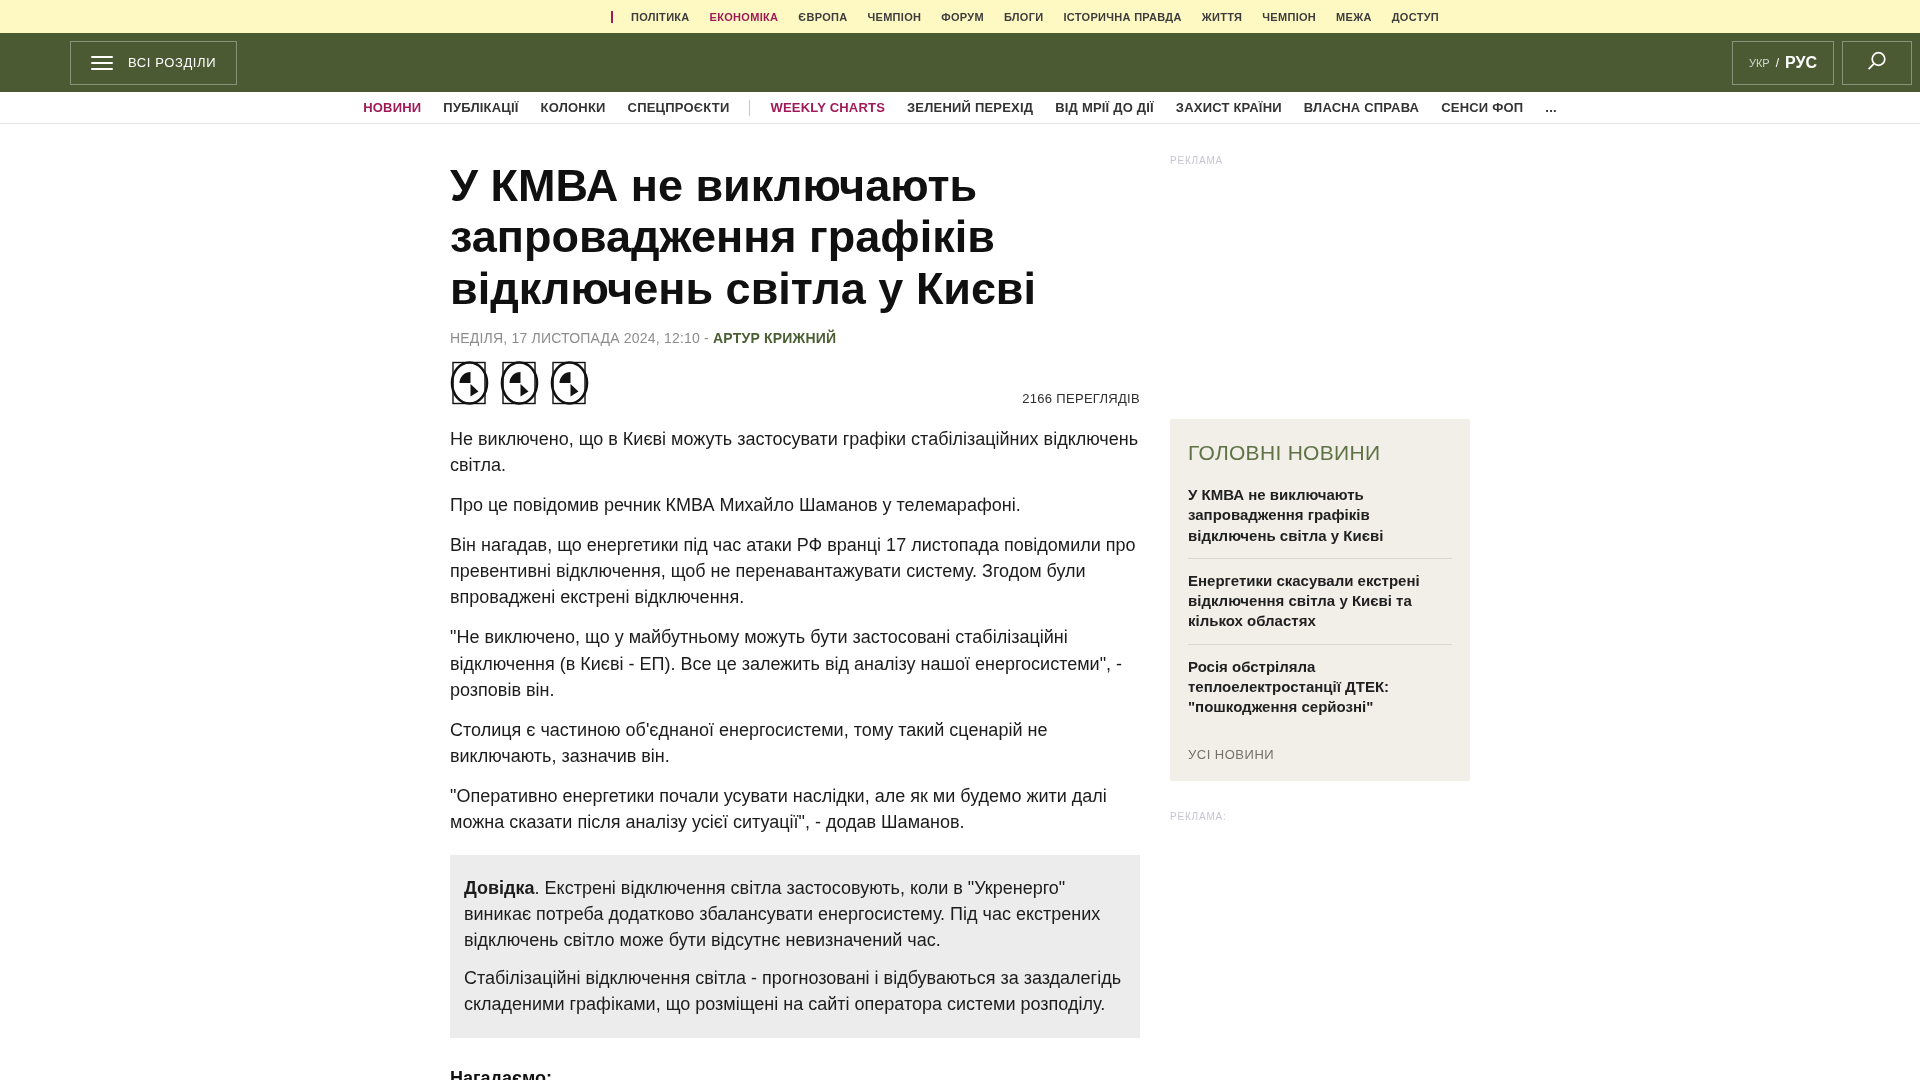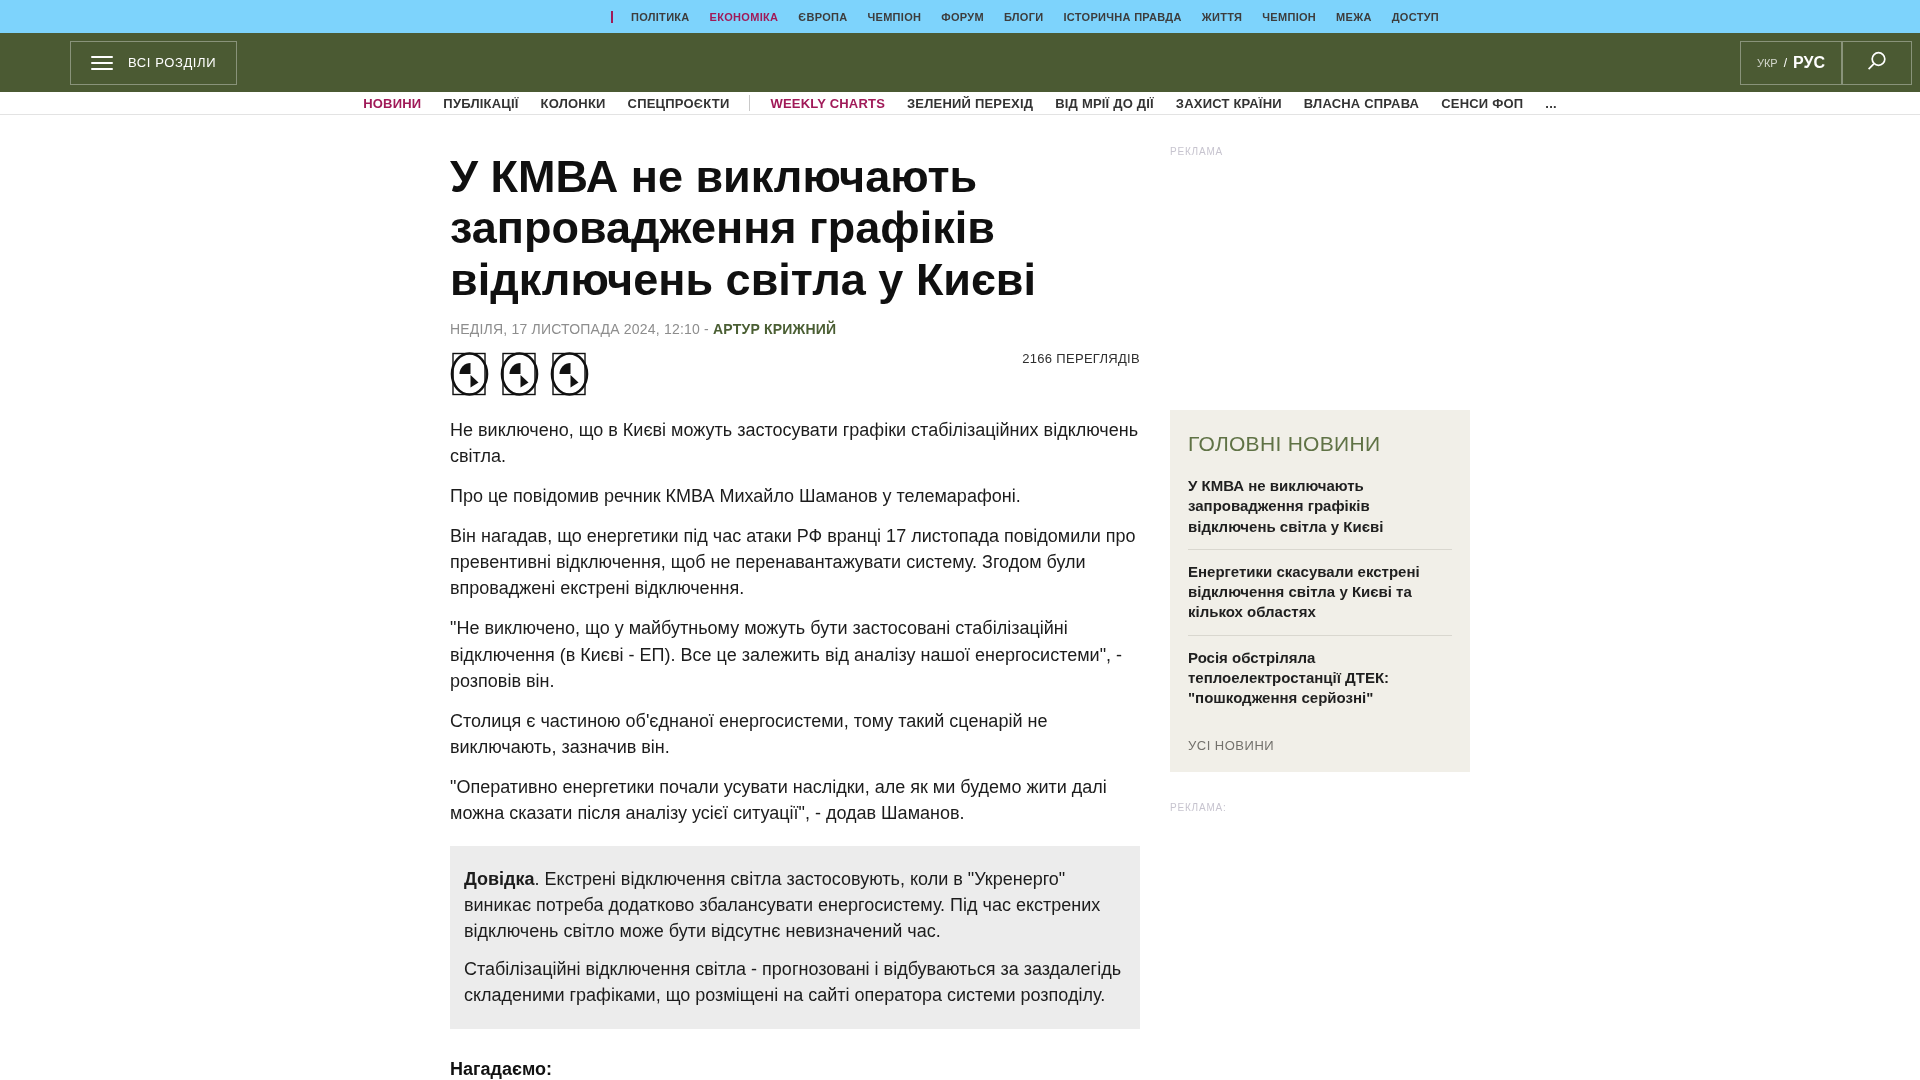--- a/index.html
+++ b/index.html
@@ -6,57 +6,57 @@
   html,body { width:1920px; height:1080px; }
   body {
     background:#ffffff;
     font-family:"Liberation Sans","DejaVu Sans",sans-serif;
     overflow:hidden;
     position:relative;
   }
   a { text-decoration:none; color:inherit; cursor:pointer; }
 
   
-  .topbar { height:33px; display:flex; align-items:center; justify-content:center; padding-left:140px; background:#7dd3fc; }
+  .topbar { height:33px; display:flex; align-items:center; justify-content:center; padding-left:140px; background:#fef9c3; }
   .topbar-inner { display:flex; align-items:center; }
   .topbar-sep { width:2px; height:12px; background:#a01a58; margin-right:8px; }
   .topbar a { font-size:11px; font-weight:700; letter-spacing:.3px; color:#3d3d3d; padding:0 10px; white-space:nowrap; }
   .topbar a.active { color:#a01a58; }
 
   
   .greenbar { height:59px; background:#4b5a33; display:flex; align-items:center; justify-content:space-between; padding:0 8px 0 70px; }
   .btn-outline { height:44px; border:1px solid rgba(255,255,255,.35); background:transparent; color:#fff; display:flex; align-items:center; cursor:pointer; }
   .all-sections { gap:15px; padding:0 20px; font-size:13px; letter-spacing:.6px; font-weight:400; }
   .hamburger { width:22px; display:flex; flex-direction:column; gap:4px; }
   .hamburger span { display:block; height:2px; background:#fff; border-radius:1px; }
-  .gb-right { display:flex; }
+  .gb-right { display:flex; gap:8px; }
   .lang-box { padding:0 16px; gap:6px; font-size:12px; }
   .lang-ukr { color:rgba(255,255,255,.75); font-size:11px; }
   .lang-sep { color:#fff; }
   .lang-rus { font-weight:700; font-size:16px; color:#fff; }
   .search-box { width:70px; justify-content:center; }
 
   
-  .subnav { height:23px; border-bottom:1px solid #e3e3e3; display:flex; align-items:center; justify-content:center; background:#fff; }
+  .subnav { height:32px; border-bottom:1px solid #e3e3e3; display:flex; align-items:center; justify-content:center; background:#fff; }
   .subnav a { font-size:13px; font-weight:700; color:#333; padding:0 11px; letter-spacing:.2px; white-space:nowrap; }
   .subnav a.hl { color:#a01a58; }
   .subnav-divider { width:1px; height:16px; background:#c9c9c9; margin:0 9px; }
   .subnav-more { letter-spacing:2px; }
 
   
   .container { width:1020px; margin:0 auto; display:flex; gap:30px; align-items:flex-start; }
   .article { width:690px; }
   .sidebar { width:300px; }
 
   
   h1.title { margin-top:36px; font-size:45px; line-height:1.14; font-weight:700; color:#101010; }
   h1.title span { display:block; }
   .meta { margin-top:16px; font-size:14px; color:#8d8d8d; letter-spacing:.2px; }
   .meta .author { color:#4a5e33; font-weight:700; }
-  .share-row { margin-top:14px; display:flex; align-items:flex-start; }
+  .share-row { margin-top:14px; display:flex; align-items:flex-end; }
   .share-icons { display:flex; gap:10px; }
   .share-btn { width:40px; height:46px; background:none; border:none; padding:0; cursor:pointer; }
   .views { margin-left:auto; font-size:13px; color:#2e2e2e; letter-spacing:.3px; }
   .body-text { margin-top:20px; }
   .body-text p { font-size:18px; line-height:1.45; color:#1c1c1c; margin-bottom:14px; }
   .infobox { background:#ececec; padding:20px 14px; margin-top:20px; }
   .infobox p { font-size:18px; line-height:1.45; color:#1c1c1c; }
   .infobox p + p { margin-top:12px; }
   .infobox b { font-weight:700; }
   .reminder-heading { margin-top:30px; font-size:18px; font-weight:700; color:#111; }

